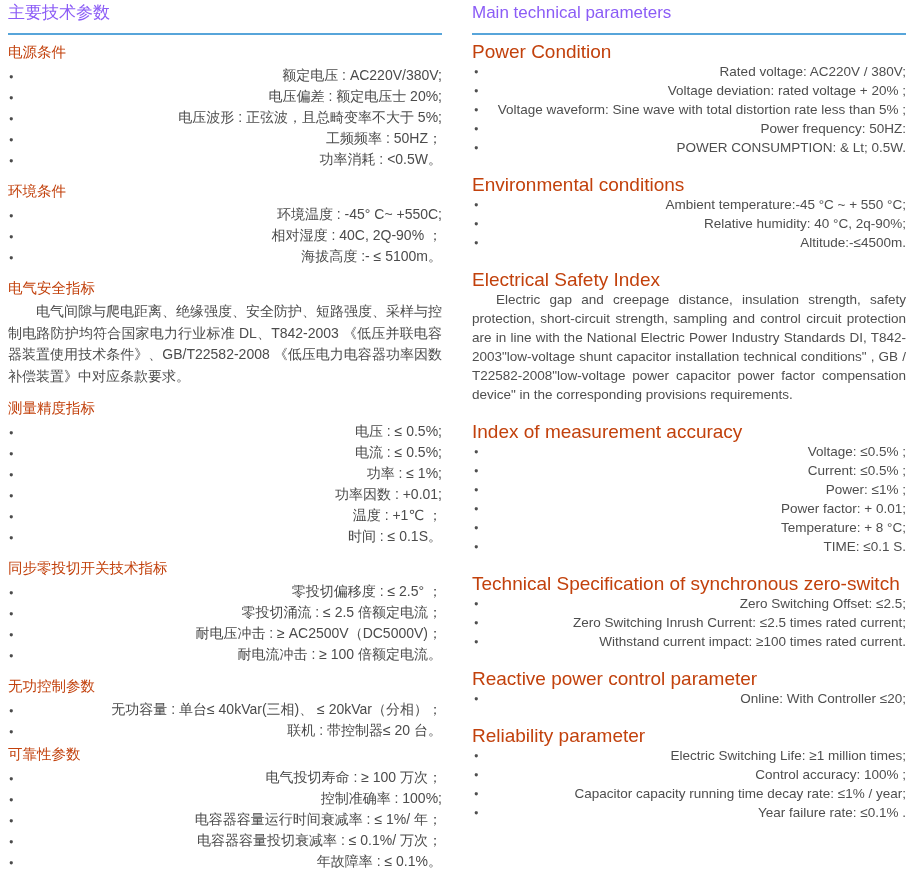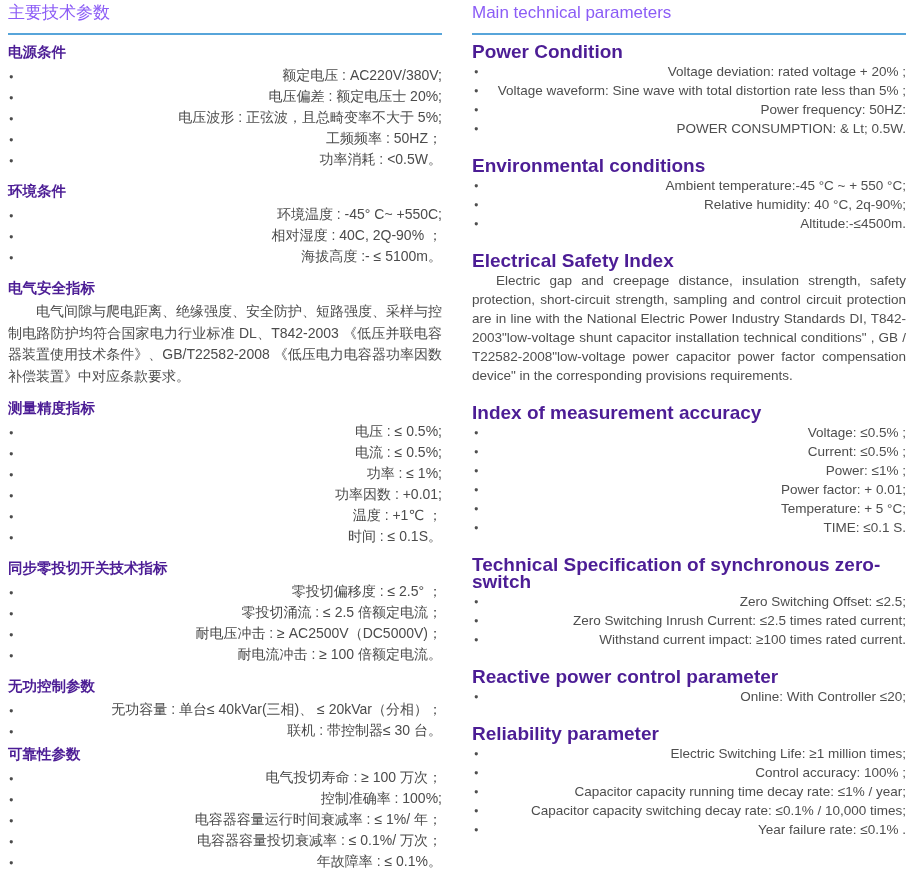--- a/index.html
+++ b/index.html
@@ -8,21 +8,21 @@
        -webkit-font-smoothing:antialiased;}
   .page{display:flex;box-sizing:border-box;padding:3px 4px 0 8px;}
   .col{box-sizing:border-box;}
   .col-left{width:434px;margin-right:30px;}
   .col-right{width:434px;}
   .col-title{font-size:17px;line-height:20px;font-weight:400;color:#8b5cf6;}
   .divider{height:2px;margin-top:10px;margin-bottom:7px;}
   ul{list-style:none;margin:0;padding:0;text-align:right;}
   li{position:relative;padding-left:16px;}
   li::before{content:"\25CF";position:absolute;left:1px;top:0;font-size:7.5px;}
-  .heading{font-weight:bold;color:#4c1d95;}
+  .heading{font-weight:normal;color:#c2410c;}
   .para{text-align:justify;margin:0;}
   
   .cn{font-size:14px;color:#4b4b4b;}
   .cn .heading{font-size:14.5px;line-height:18px;margin:12px 0 4px;}
   .cn section:first-of-type .heading{margin-top:8px;}
   .cn section.tight .heading{margin-top:4px;}
   .cn li{line-height:21px;}
   .cn li::before{top:1px;}
   .cn .para{text-indent:2em;line-height:21.5px;}
   
@@ -86,21 +86,21 @@
         <li>零投切涌流 : ≤ 2.5 倍额定电流；</li>
         <li>耐电压冲击 : ≥ AC2500V（DC5000V)；</li>
         <li>耐电流冲击 : ≥ 100 倍额定电流。</li>
       </ul>
     </section>
 
     <section>
       <div class="heading">无功控制参数</div>
       <ul>
         <li>无功容量 : 单台≤ 40kVar(三相)、 ≤ 20kVar（分相）；</li>
-        <li>联机 : 带控制器≤ 30 台。</li>
+        <li>联机 : 带控制器≤ 20 台。</li>
       </ul>
     </section>
 
     <section class="tight">
       <div class="heading">可靠性参数</div>
       <ul>
         <li>电气投切寿命 : ≥ 100 万次；</li>
         <li>控制准确率 : 100%;</li>
         <li>电容器容量运行时间衰减率 : ≤ 1%/ 年；</li>
         <li>电容器容量投切衰减率 : ≤ 0.1%/ 万次；</li>
@@ -109,20 +109,21 @@
     </section>
   </div>
 
   <div class="col col-right en">
     <div class="col-title">Main technical parameters</div>
     <div class="divider" style="background:#57a5da;"></div>
 
     <section>
       <div class="heading">Power Condition</div>
       <ul>
+        <li>Rated voltage: AC220V / 380V;</li>
         <li>Voltage deviation: rated voltage + 20% ;</li>
         <li>Voltage waveform: Sine wave with total distortion rate less than 5% ;</li>
         <li>Power frequency: 50HZ:</li>
         <li>POWER CONSUMPTION: &amp; Lt; 0.5W.</li>
       </ul>
     </section>
 
     <section>
       <div class="heading">Environmental conditions</div>
       <ul>
@@ -137,21 +138,21 @@
       <p class="para">Electric gap and creepage distance, insulation strength, safety protection, short-circuit strength, sampling and control circuit protection are in line with the National Electric Power Industry Standards DI, T842-2003"low-voltage shunt capacitor installation technical conditions" , GB / T22582-2008"low-voltage power capacitor power factor compensation device" in the corresponding provisions requirements.</p>
     </section>
 
     <section>
       <div class="heading">Index of measurement accuracy</div>
       <ul>
         <li>Voltage: ≤0.5% ;</li>
         <li>Current: ≤0.5% ;</li>
         <li>Power: ≤1% ;</li>
         <li>Power factor: + 0.01;</li>
-        <li>Temperature: + 5 °C;</li>
+        <li>Temperature: + 8 °C;</li>
         <li>TIME: ≤0.1 S.</li>
       </ul>
     </section>
 
     <section>
       <div class="heading">Technical Specification of synchronous zero-switch</div>
       <ul>
         <li>Zero Switching Offset: ≤2.5;</li>
         <li>Zero Switching Inrush Current: ≤2.5 times rated current;</li>
         <li>Withstand current impact: ≥100 times rated current.</li>
@@ -164,19 +165,18 @@
         <li>Online: With Controller ≤20;</li>
       </ul>
     </section>
 
     <section>
       <div class="heading">Reliability parameter</div>
       <ul>
         <li>Electric Switching Life: ≥1 million times;</li>
         <li>Control accuracy: 100% ;</li>
         <li>Capacitor capacity running time decay rate: ≤1% / year;</li>
-        <li>Capacitor capacity switching decay rate: ≤0.1% / 10,000 times;</li>
         <li>Year failure rate: ≤0.1% .</li>
       </ul>
     </section>
   </div>
 
 </div>
 
 </body></html>

